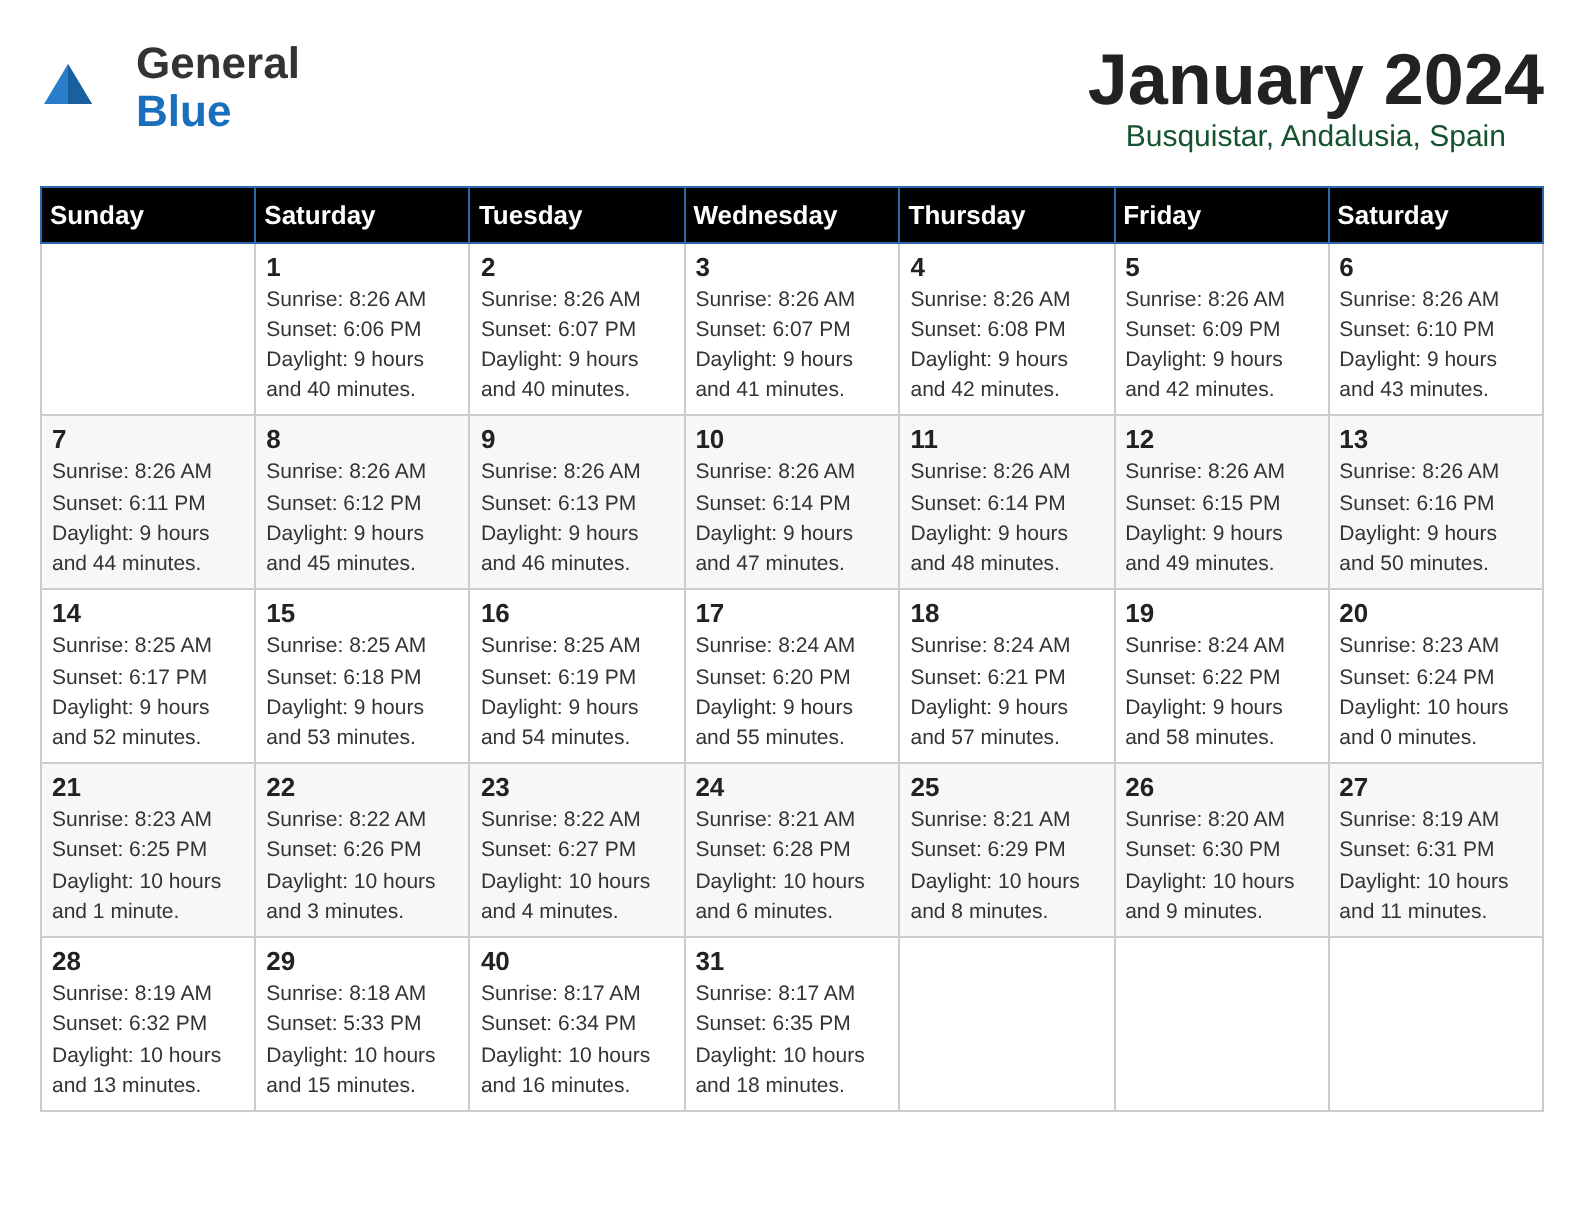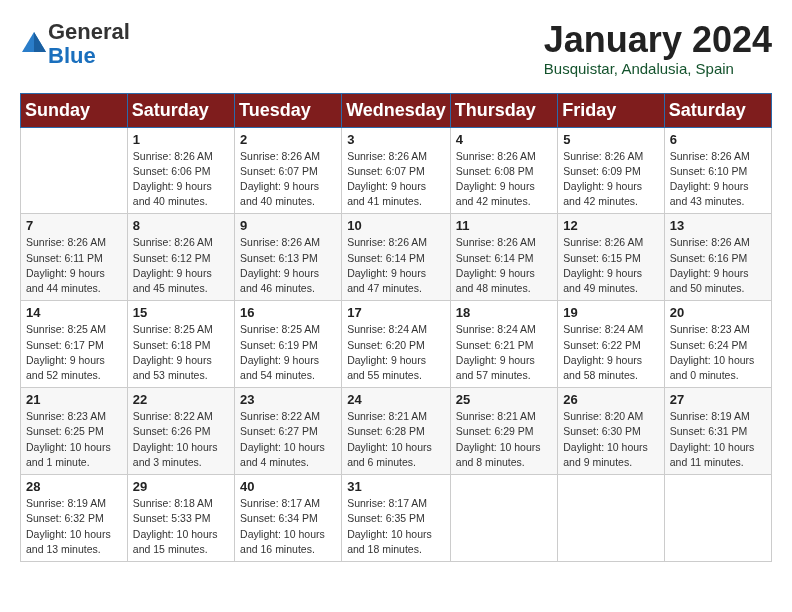--- a/index.html
+++ b/index.html
@@ -12,57 +12,57 @@
     }
     .header-section {
       display: flex;
       justify-content: space-between;
       align-items: flex-start;
       margin-bottom: 16px;
     }
     .logo {
       display: flex;
       align-items: center;
-      gap: 0;
+      gap: 20px;
     }
     .logo-text {
       font-size: 22px;
       font-weight: bold;
       line-height: 1.1;
     }
     .logo-general { color: #333; }
     .logo-blue { color: #1a6fbd; }
     .logo-icon {
       width: 28px;
       height: 28px;
     }
     .title-section {
-      text-align: left;
+      text-align: center;
     }
     .month-title {
       font-size: 36px;
       font-weight: bold;
       color: #222;
       line-height: 1.1;
     }
     .subtitle {
       font-size: 15px;
       color: #14532d;
     }
     .calendar-table {
       width: 100%;
       border-collapse: collapse;
       font-size: 11px;
     }
     .calendar-table thead tr th {
-      background-color: #7f1d1d;
+      background-color: #000000;
       color: #fff;
       padding: 6px 4px;
       text-align: left;
-      font-size: 18px;
+      font-size: 13px;
       font-weight: bold;
       border: 1px solid #2a6aab;
     }
     .calendar-table tbody tr td {
       border: 1px solid #ccc;
       vertical-align: top;
       padding: 4px 5px;
       width: 108px;
       min-height: 80px;
       background: #fff;

